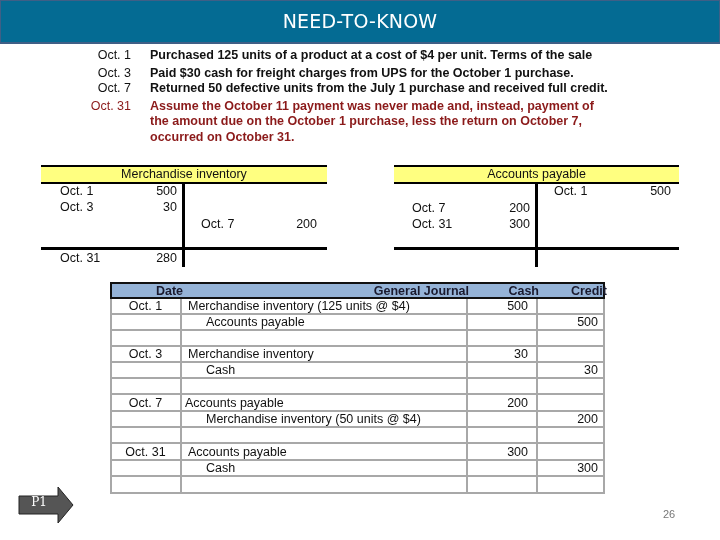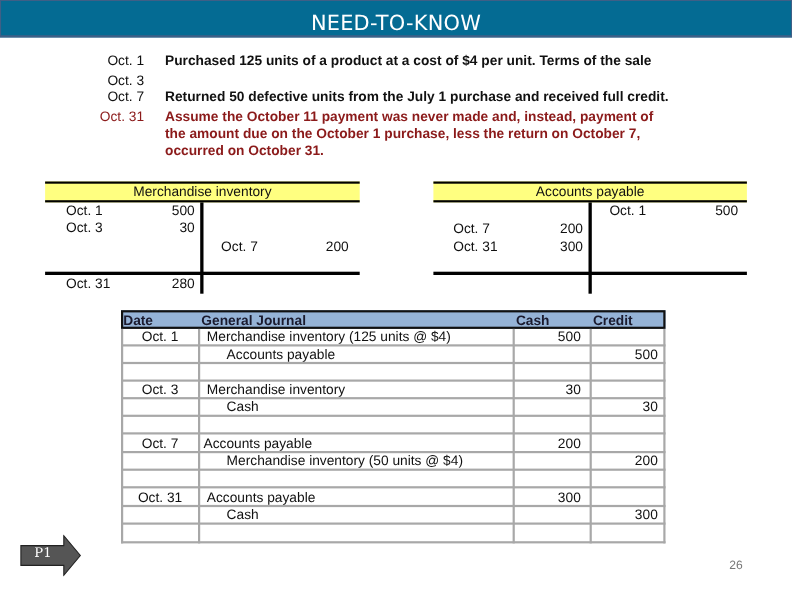--- a/index.html
+++ b/index.html
@@ -1,18 +1,18 @@
 <!DOCTYPE html>
 <html><head>
 <meta charset="utf-8">
 <style>
   html, body { margin:0; padding:0; }
   body { width:720px; height:540px; position:relative; background:#ffffff; overflow:hidden;
          font-family:"Liberation Sans", sans-serif; color:#111; }
-  .header { position:absolute; left:0; top:0; width:720px; height:34px; background:#046b93;
+  .header { position:absolute; left:0; top:0; width:720px; height:44px; background:#046b93;
             border-bottom:2px solid #3f5f86; box-sizing:border-box; border-top:1px solid #3f5f86;
             border-left:1px solid #3f5f86; border-right:1px solid #3f5f86; }
   .header-title { position:absolute; left:0; right:0; top:9px; text-align:center; color:#fff;
                   font-family:"DejaVu Sans", sans-serif; font-size:19px; letter-spacing:0.2px; }
 
   .narr { position:absolute; left:80px; top:48px; width:560px; font-size:12.5px; line-height:15.6px; }
   .narr-row { display:flex; }
   .narr-date { width:51px; text-align:right; padding-right:19px; flex:none; }
   .narr-text { flex:1;font-weight:bold; }
   .narr-row.red { color:#8b1a1a; margin-top:2px; }
@@ -22,21 +22,21 @@
   .t-head { position:absolute; left:0; top:0; height:15px; background:#ffff80; border-top:2px solid #000;
             border-bottom:2px solid #000; text-align:center; line-height:15px; }
   .t-div { position:absolute; width:3px; background:#000; }
   .t-bot { position:absolute; height:3px; background:#000; }
   .t-cell { position:absolute; white-space:nowrap; line-height:15px; }
   .r { text-align:right; }
 
   .journal { position:absolute; left:110px; top:282px; }
   .jhead { position:absolute; left:0; top:0; width:495px; height:17px; background:#95b3d7;
            border:2px solid #111; box-sizing:border-box; }
-  .jh { position:absolute; top:0; font-weight:bold; font-size:12.5px; line-height:14px; text-align:left; color:#1a1a2e; }
+  .jh { position:absolute; top:0; font-weight:bold; font-size:12.5px; line-height:14px; text-align:right; color:#1a1a2e; }
   .jrow { position:absolute; left:0; width:495px; height:16px; border-bottom:2px solid #a8a8a8; box-sizing:border-box; }
   .jcell { position:absolute; top:0; font-size:12.5px; line-height:15px; white-space:nowrap; }
   .jvline { position:absolute; width:2px; background:#a8a8a8; }
 
   .p1 { position:absolute; left:18px; top:486px; }
   .p1-label { position:absolute; left:0; top:9px; width:42px; text-align:center; color:#fff;
               font-family:"DejaVu Serif", serif; font-size:12px; line-height:14px; }
   .page-num { position:absolute; left:663px; top:508px; font-size:11px; color:#777; }
 </style>
 </head>
@@ -48,20 +48,21 @@
 
 <div class="narr">
   <div class="narr-row">
     <div class="narr-date">Oct. 1</div>
     <div class="narr-text">
       <div>Purchased 125 units of a product at a cost of $4 per unit. Terms of the sale</div>
     </div>
   </div>
   <div class="narr-row gap">
     <div class="narr-date">Oct. 3</div>
+    <div class="narr-text">Paid $30 cash for freight charges from UPS for the October 1 purchase.</div>
   </div>
   <div class="narr-row">
     <div class="narr-date">Oct. 7</div>
     <div class="narr-text">Returned 50 defective units from the July 1 purchase and received full credit.</div>
   </div>
   <div class="narr-row red">
     <div class="narr-date">Oct. 31</div>
     <div class="narr-text">
       <div>Assume the October 11 payment was never made and, instead, payment of</div>
       <div>the amount due on the October 1 purchase, less the return on October 7,</div>

